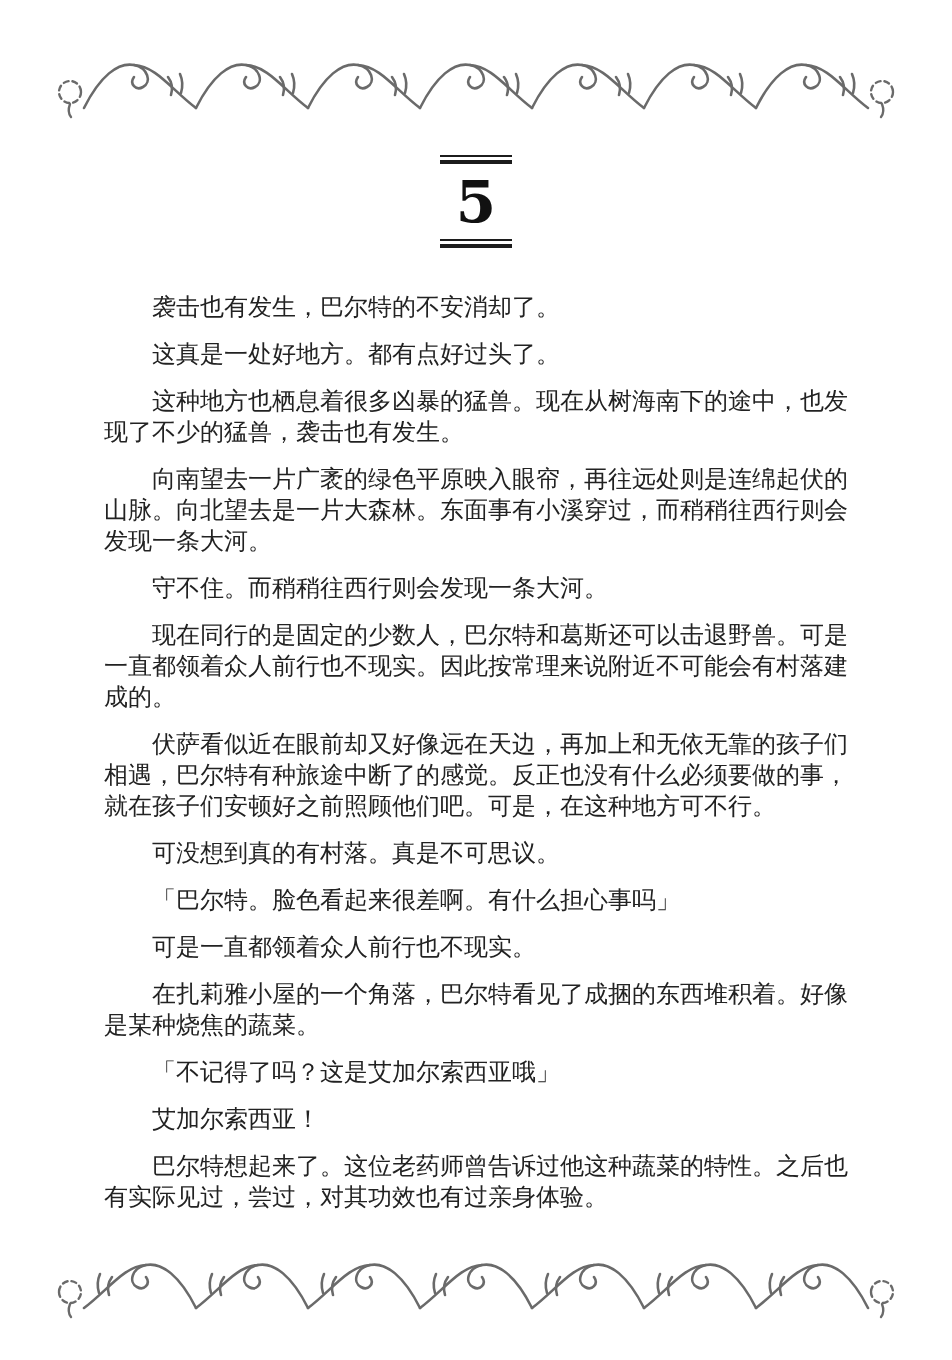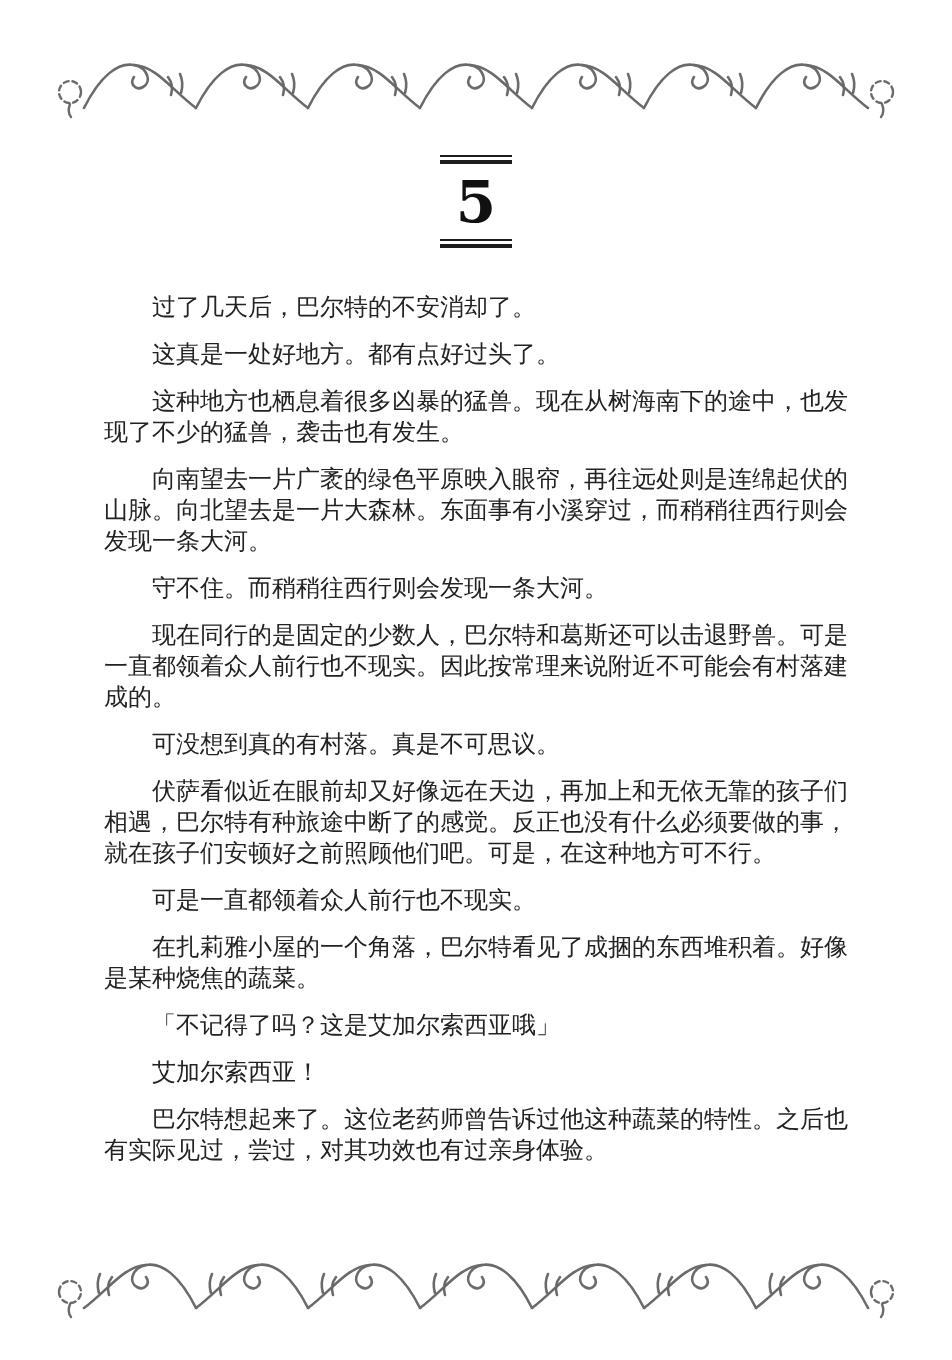--- a/index.html
+++ b/index.html
@@ -100,28 +100,29 @@
     </div>
     <div class="chapter-number">5</div>
     <div class="double-rule">
       <div class="thin"></div>
         <div class="gap"></div>
         <div class="thick"></div>
     </div>
   </div>
 
   <div class="text-block">
-      <p class="para">过了几天后，巴尔特的不安消却了。</p>
+      <p class="para">袭击也有发生，巴尔特的不安消却了。</p>
       <p class="para">这真是一处好地方。都有点好过头了。</p>
       <p class="para">这种地方也栖息着很多凶暴的猛兽。现在从树海南下的途中，也发现了不少的猛兽，袭击也有发生。</p>
       <p class="para">向南望去一片广袤的绿色平原映入眼帘，再往远处则是连绵起伏的山脉。向北望去是一片大森林。东面事有小溪穿过，而稍稍往西行则会发现一条大河。</p>
       <p class="para">守不住。而稍稍往西行则会发现一条大河。</p>
       <p class="para">现在同行的是固定的少数人，巴尔特和葛斯还可以击退野兽。可是一直都领着众人前行也不现实。因此按常理来说附近不可能会有村落建成的。</p>
+      <p class="para">伏萨看似近在眼前却又好像远在天边，再加上和无依无靠的孩子们相遇，巴尔特有种旅途中断了的感觉。反正也没有什么必须要做的事，就在孩子们安顿好之前照顾他们吧。可是，在这种地方可不行。</p>
       <p class="para">可没想到真的有村落。真是不可思议。</p>
-      <p class="para">伏萨看似近在眼前却又好像远在天边，再加上和无依无靠的孩子们相遇，巴尔特有种旅途中断了的感觉。反正也没有什么必须要做的事，就在孩子们安顿好之前照顾他们吧。可是，在这种地方可不行。</p>
+      <p class="para">「巴尔特。脸色看起来很差啊。有什么担心事吗」</p>
       <p class="para">可是一直都领着众人前行也不现实。</p>
       <p class="para">在扎莉雅小屋的一个角落，巴尔特看见了成捆的东西堆积着。好像是某种烧焦的蔬菜。</p>
       <p class="para">「不记得了吗？这是艾加尔索西亚哦」</p>
       <p class="para">艾加尔索西亚！</p>
       <p class="para">巴尔特想起来了。这位老药师曾告诉过他这种蔬菜的特性。之后也有实际见过，尝过，对其功效也有过亲身体验。</p>
     </div>
 
   <div class="flourish flourish-bottom">
     <svg viewBox="0 0 840 72" preserveAspectRatio="none" xmlns="http://www.w3.org/2000/svg">
       <g fill="none" stroke="#4a4a4a" stroke-width="2.4" stroke-linecap="round">

